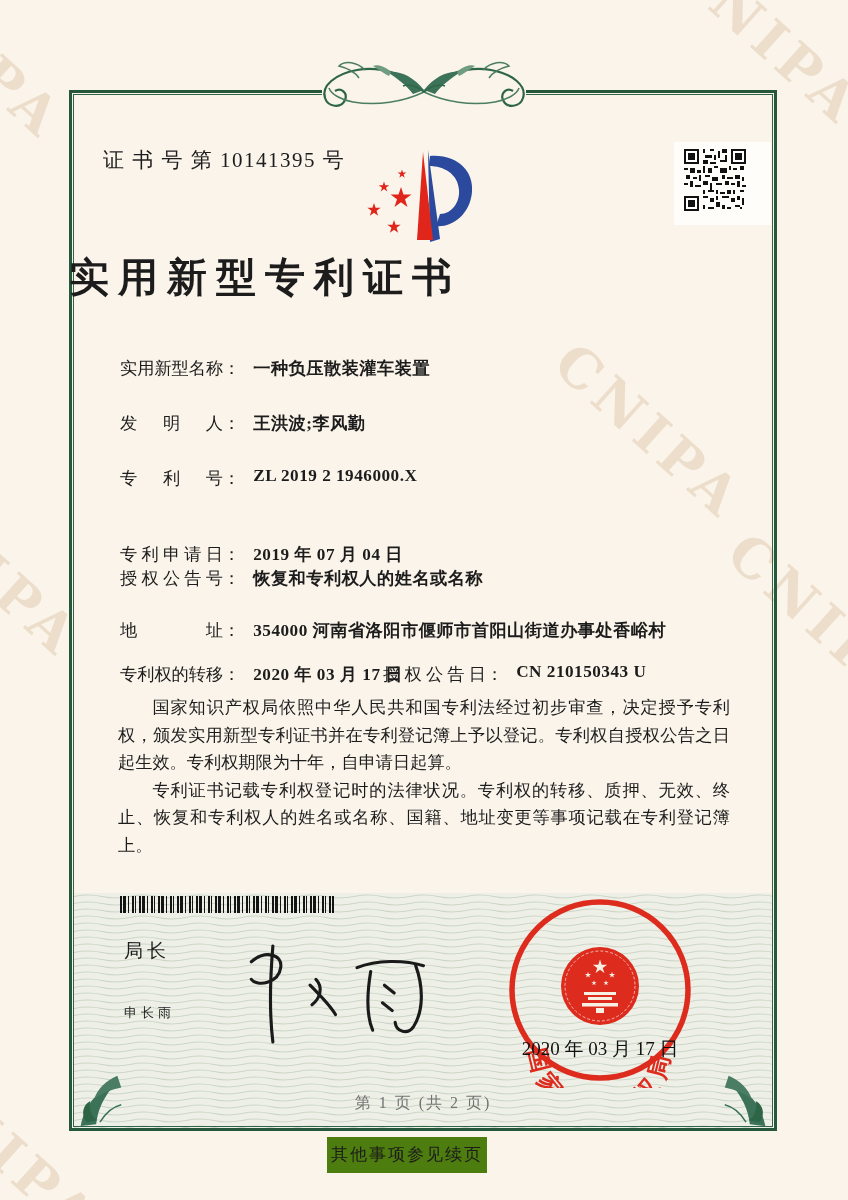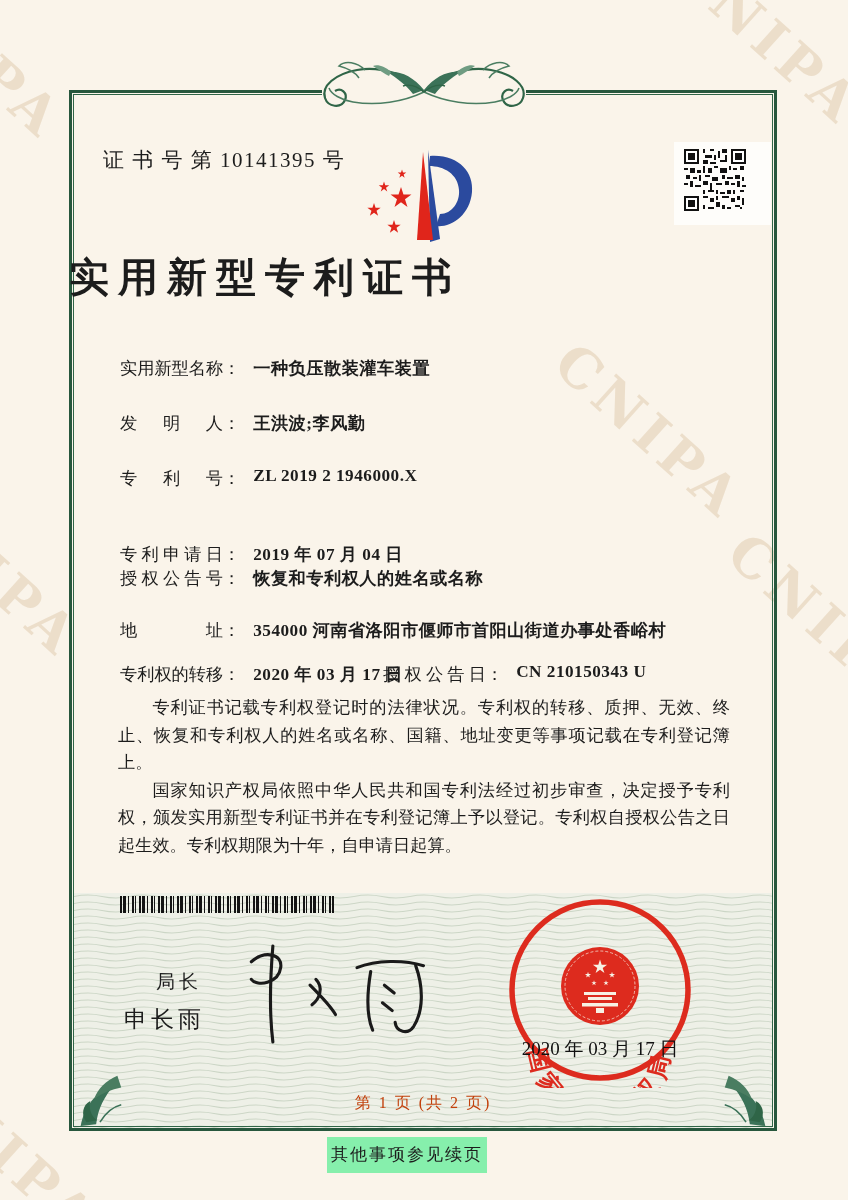--- a/index.html
+++ b/index.html
@@ -46,29 +46,29 @@
   .paras p{margin:0;font-size:17.2px;line-height:27.6px;text-align:justify;text-indent:2em;}
   .barcode{
     position:absolute;left:120px;top:896px;width:214px;height:17px;z-index:6;
     background:repeating-linear-gradient(90deg,
       #141414 0 2px,transparent 2px 3px,
       #141414 3px 6px,transparent 6px 8px,
       #141414 8px 9px,transparent 9px 12px,
       #141414 12px 14px,transparent 14px 15px,
       #141414 15px 16px,transparent 16px 19px);
   }
-  .officer-title{position:absolute;left:124px;top:969px;z-index:6;font-size:19px;letter-spacing:4px;margin-left:32px;}
-  .officer-name{position:absolute;left:124px;top:1004px;z-index:6;font-size:23px;letter-spacing:4px;text-align:right;}
+  .officer-title{position:absolute;left:124px;top:938px;z-index:6;font-size:19px;letter-spacing:4px;}
+  .officer-name{position:absolute;left:124px;top:1004px;z-index:6;font-size:13px;letter-spacing:4px;text-align:right;}
   .signature{position:absolute;left:222px;top:940px;z-index:6;}
   .seal{position:absolute;left:502px;top:892px;z-index:6;}
   .seal-date{position:absolute;left:520px;top:1036px;width:160px;z-index:7;text-align:center;font-size:19px;color:#111;}
-  .page-ind{position:absolute;left:69px;top:1093px;width:708px;z-index:6;text-align:center;font-size:16px;letter-spacing:2px;color:#c2410c;}
+  .page-ind{position:absolute;left:69px;top:1093px;width:708px;z-index:6;text-align:center;font-size:16px;letter-spacing:2px;color:#737373;}
   .footer-note{
     position:absolute;left:327px;top:1137px;width:160px;height:36px;z-index:6;
-    background:#86efac;text-align:center;line-height:36px;font-size:17px;letter-spacing:2px;
+    background:#4d7c0f;text-align:center;line-height:36px;font-size:17px;letter-spacing:2px;
   }
 </style>
 </head>
 <body>
 
 <svg width="0" height="0" style="position:absolute" aria-hidden="true">
   <defs>
     <path id="st" d="M0,-1 L0.225,-0.31 0.951,-0.31 0.363,0.118 0.588,0.809 0,0.382 -0.588,0.809 -0.363,0.118 -0.951,-0.31 -0.225,-0.31 Z"></path>
     <g id="tflo">
       <path d="M129,36 C112,18 86,10 62,14 C40,18 26,30 30,42 C33,51 46,53 50,44 C53,37 46,31 40,35" fill="none" stroke="#2f6547" stroke-width="2.2"></path>
@@ -229,22 +229,22 @@
   <span class="f-label">地址</span><span class="f-colon">：</span><span class="f-value">354000 河南省洛阳市偃师市首阳山街道办事处香峪村</span>
 </div>
 <div class="frow" style="top:662px">
   <span class="f-label">专利权的转移</span><span class="f-colon">：</span><span class="f-value">2020 年 03 月 17 日</span>
   <span class="pair2">
     <span class="f-label">授权公告日</span><span class="f-colon">：</span><span class="f-value">CN 210150343 U</span>
   </span>
 </div>
 
 <div class="paras">
+  <p>国家知识产权局依照中华人民共和国专利法经过初步审查，决定授予专利权，颁发实用新型专利证书并在专利登记簿上予以登记。专利权自授权公告之日起生效。专利权期限为十年，自申请日起算。</p>
   <p>专利证书记载专利权登记时的法律状况。专利权的转移、质押、无效、终止、恢复和专利权人的姓名或名称、国籍、地址变更等事项记载在专利登记簿上。</p>
-  <p>国家知识产权局依照中华人民共和国专利法经过初步审查，决定授予专利权，颁发实用新型专利证书并在专利登记簿上予以登记。专利权自授权公告之日起生效。专利权期限为十年，自申请日起算。</p>
 </div>
 
 <div class="barcode"></div>
 <div class="officer-title">局长</div>
 <div class="officer-name">申长雨</div>
 
 <svg class="signature" width="225" height="108" viewBox="0 0 230 110">
   <g fill="none" stroke="#1a1a1a" stroke-width="3.2" stroke-linecap="round">
     <path d="M52,6 C50,30 48,72 52,104"></path>
     <path d="M30,22 C44,10 62,14 60,28 C58,44 36,48 30,40"></path>

